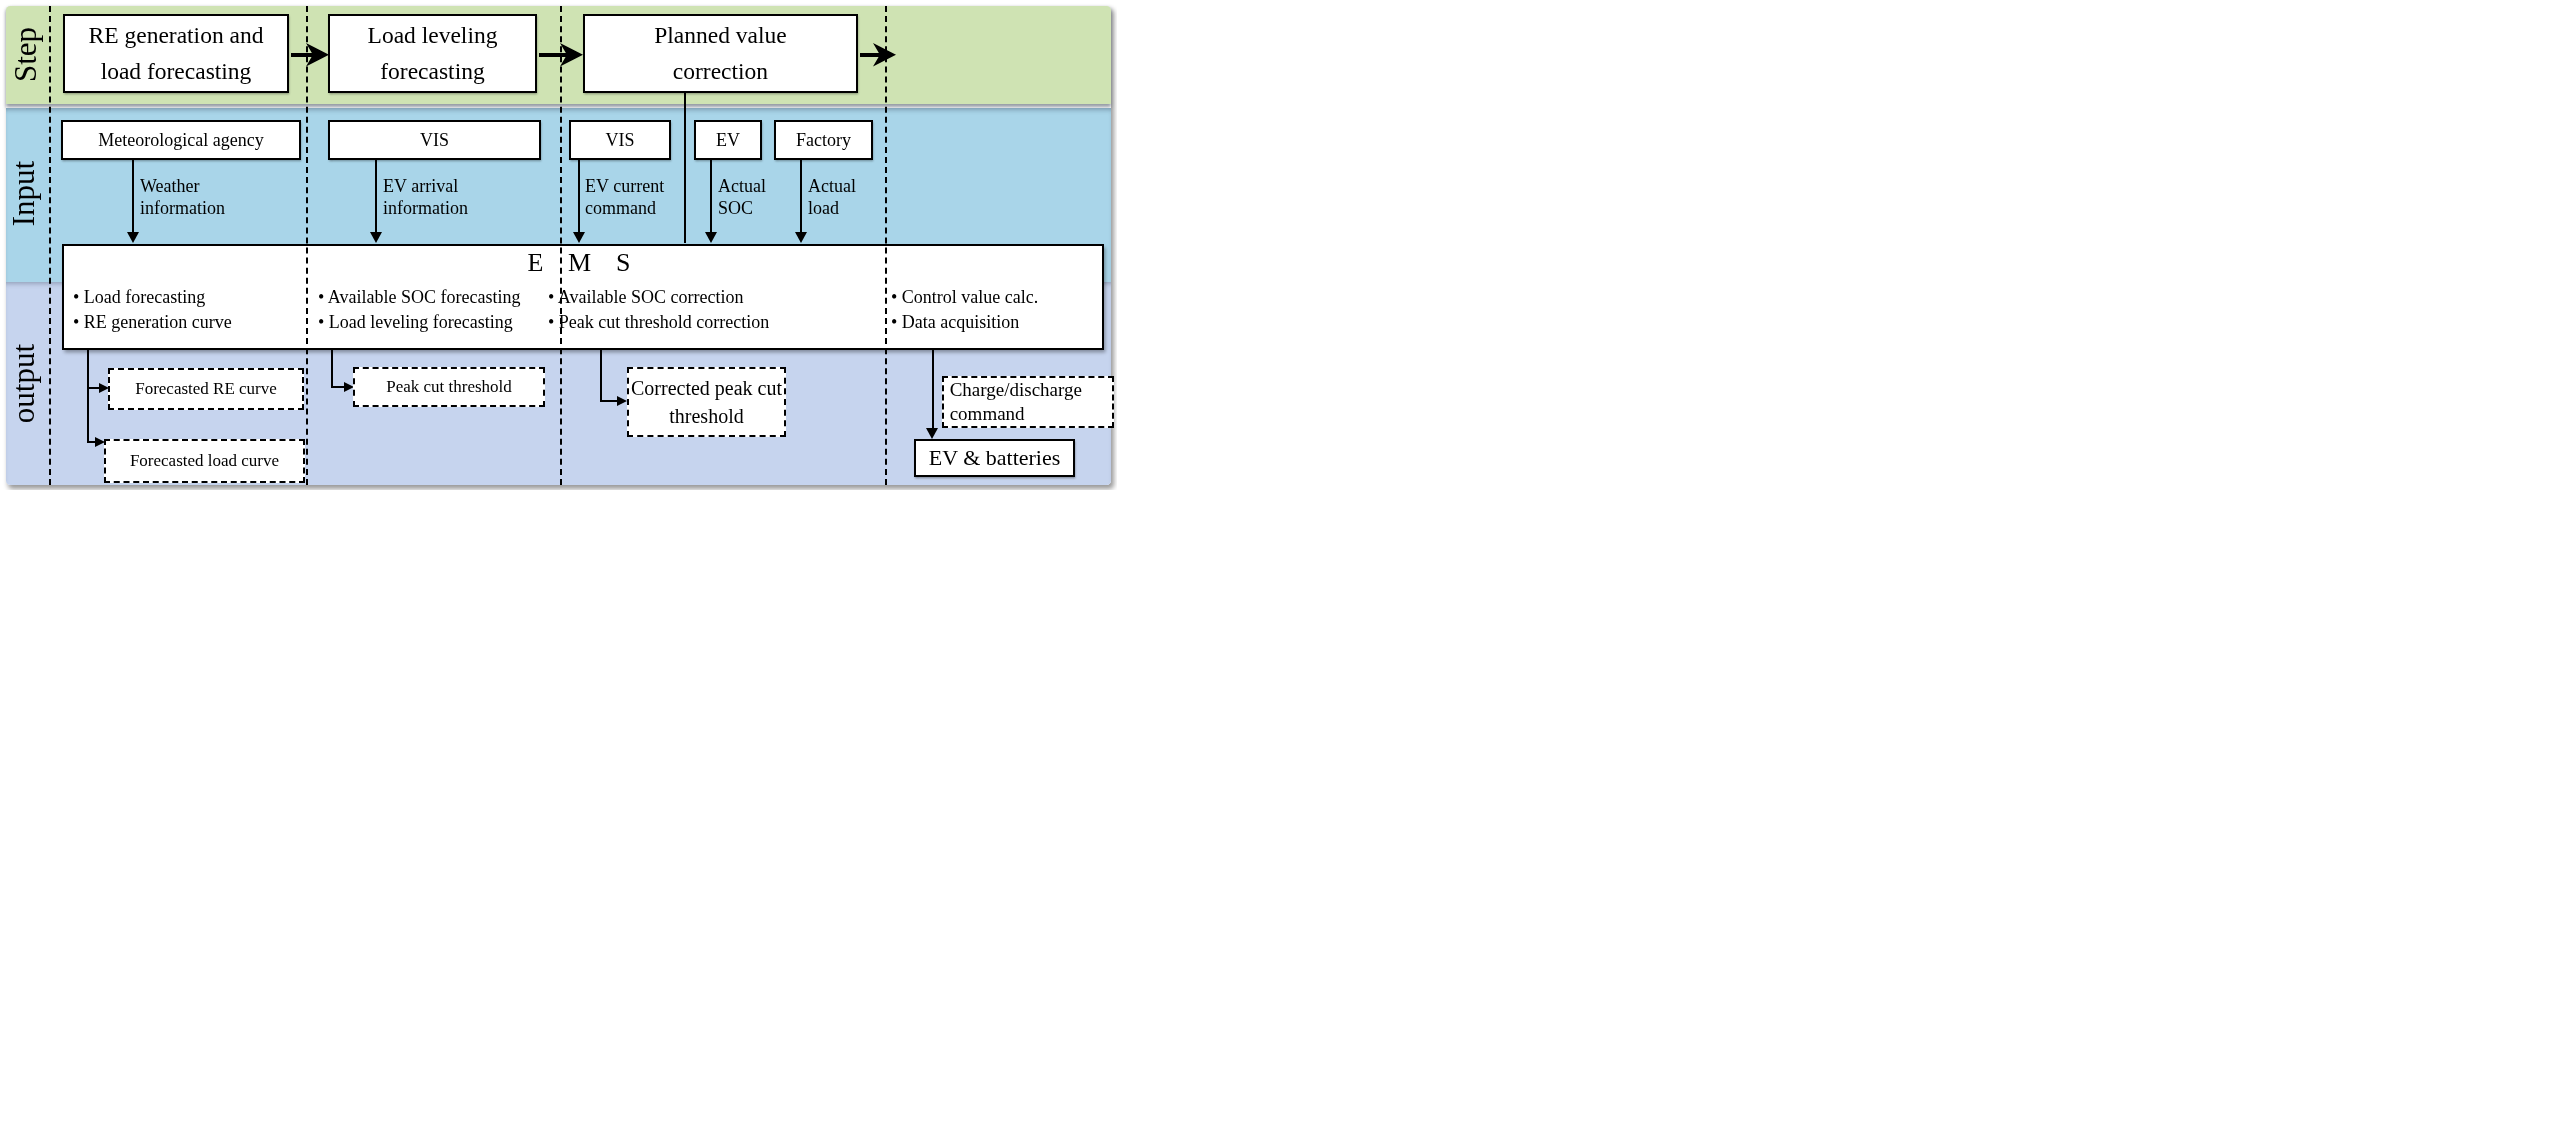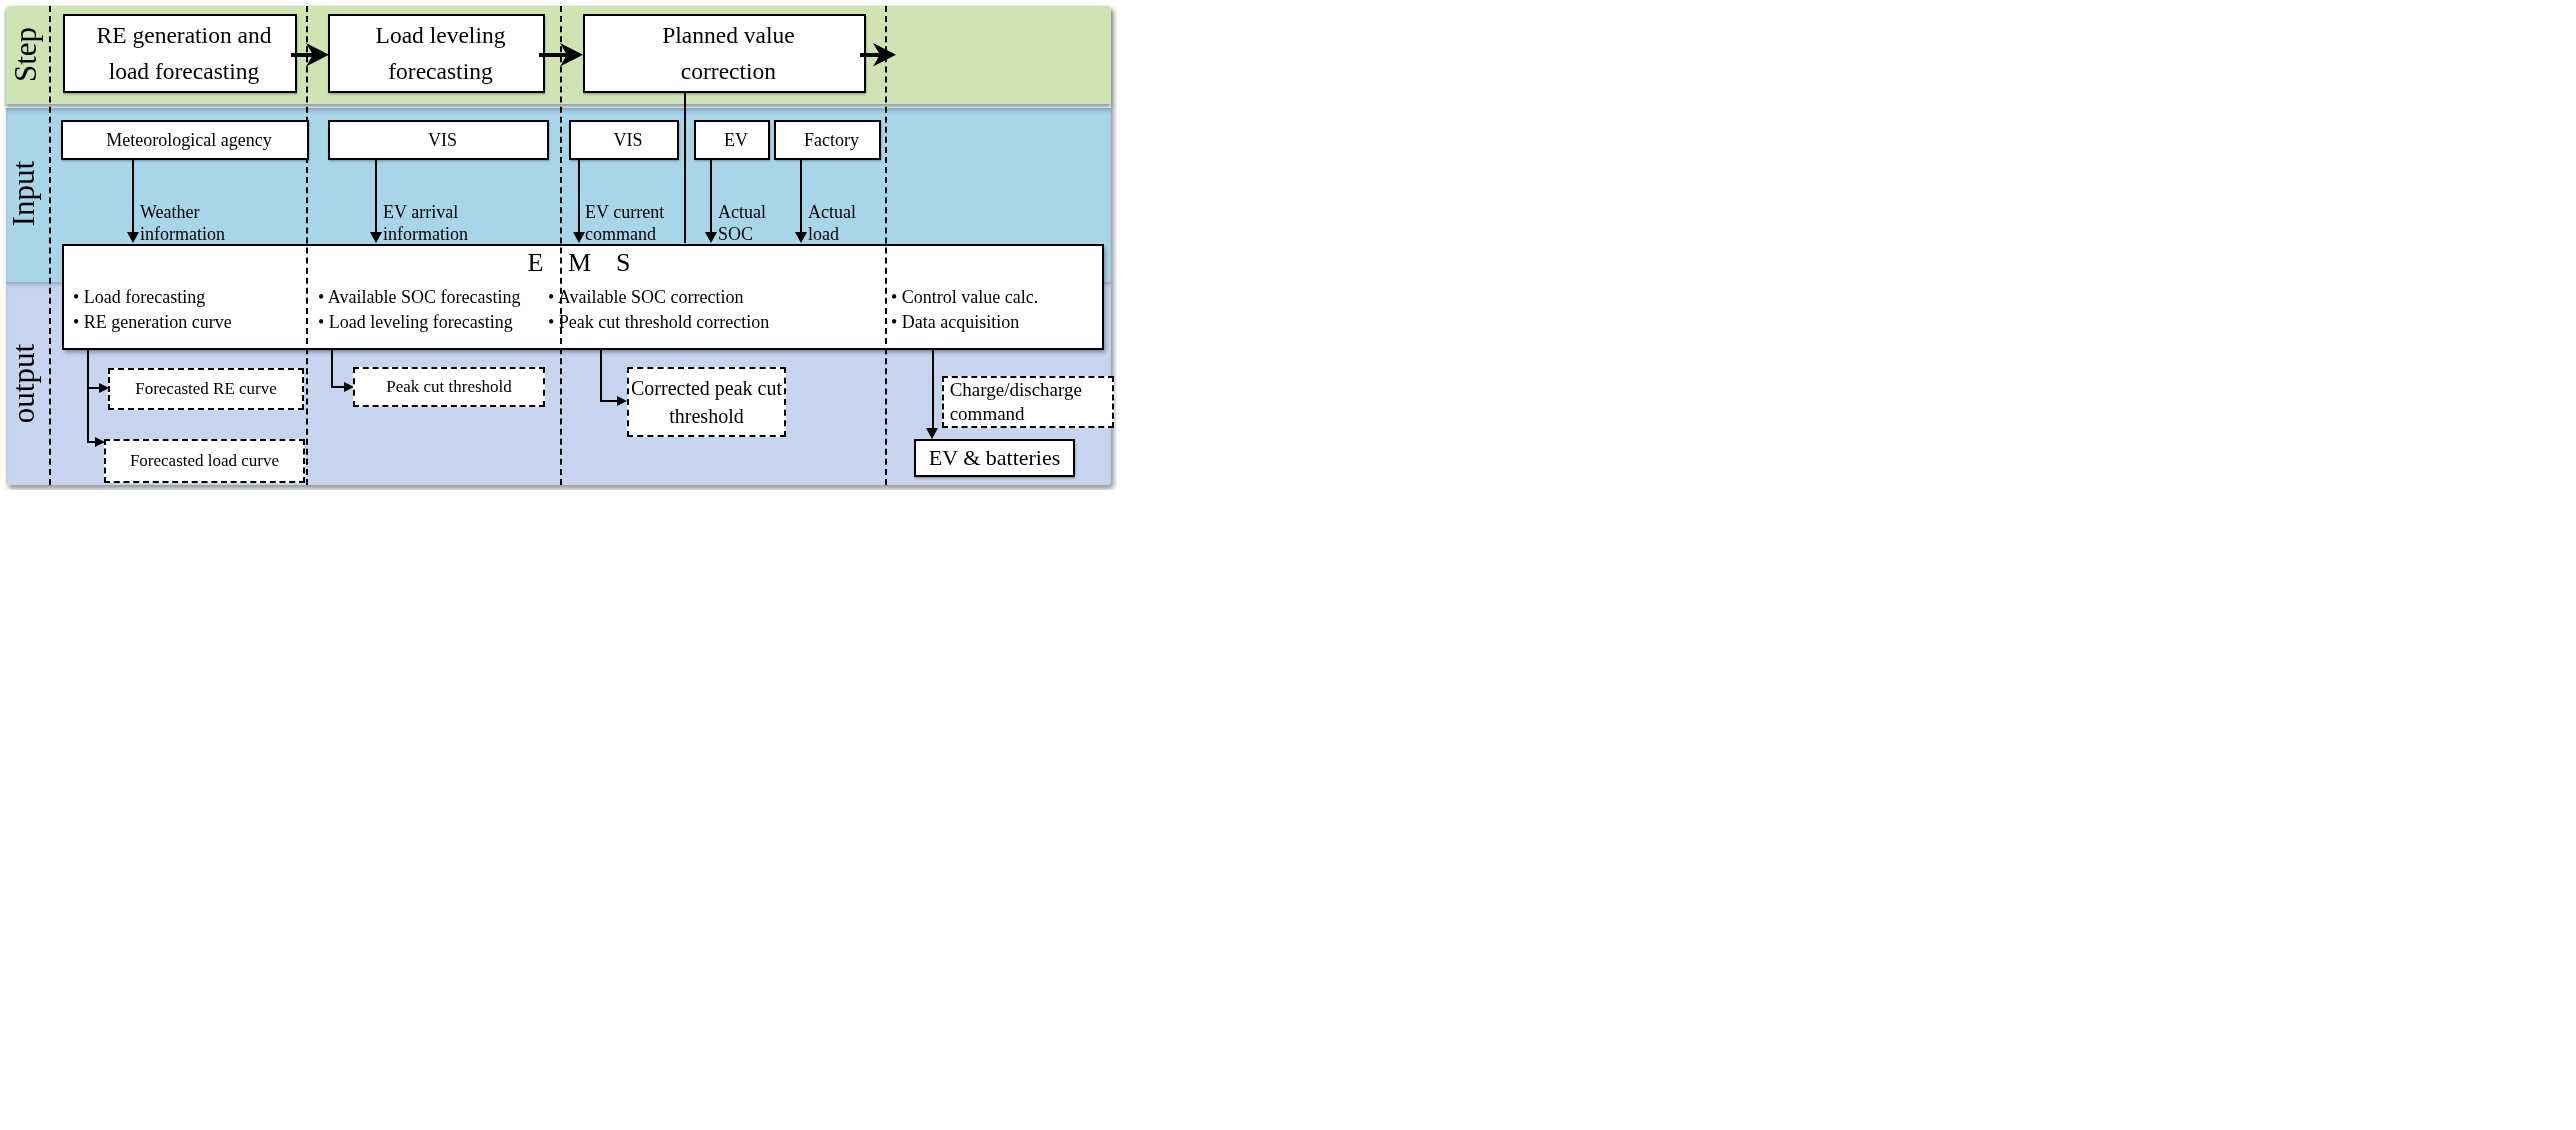--- a/index.html
+++ b/index.html
@@ -14,34 +14,34 @@
              box-shadow:0 2.8px 3.6px rgba(90,100,115,.65);}
   .band-input{top:102px;height:174px;background:#a9d5e9;
               box-shadow:inset 0 4.3px 5px -2.8px rgba(50,65,85,.45);}
   .band-output{top:276px;height:203px;background:#c6d4ee;border-radius:0 0 4.3px 4.3px;
                box-shadow:inset 0 4.3px 5px -2.8px rgba(60,70,95,.40);}
   .sep{position:absolute;top:5.7px;height:479px;width:0;border-left:2.1px dashed #000;z-index:30;}
   .rot{position:absolute;width:142px;height:37px;line-height:37px;text-align:center;
        font-size:31px;transform:rotate(-90deg);z-index:40;}
   .wbox{position:absolute;background:#fff;border:2.8px solid #000;z-index:40;
         display:flex;align-items:center;justify-content:center;text-align:center;
-        box-shadow:1.4px 2.1px 2.1px rgba(0,0,0,.35);padding-left:8px;}
+        box-shadow:1.4px 2.1px 2.1px rgba(0,0,0,.35);}
   .stepbox{font-size:23.5px;line-height:1.5;top:14.2px;height:75px;}
   .inbox{border-width:2.1px;font-size:18px;top:120px;height:36px;}
   .pre{white-space:pre-line;}
   .fat-shaft{position:absolute;top:53px;height:3.6px;background:#000;z-index:50;}
   .fat-head{position:absolute;top:43px;width:23px;height:23.5px;background:#000;z-index:50;
             clip-path:polygon(30% 50%,0 0,100% 50%,0 100%);}
   .vline{position:absolute;width:2.1px;background:#000;z-index:20;}
   .hline{position:absolute;height:2.1px;background:#000;z-index:20;}
   .head-down{position:absolute;width:0;height:0;z-index:20;
              border-left:6.4px solid transparent;border-right:6.4px solid transparent;border-top:11.4px solid #000;}
   .head-right{position:absolute;width:0;height:0;z-index:20;
              border-top:5.7px solid transparent;border-bottom:5.7px solid transparent;border-left:10px solid #000;}
-  .siglabel{position:absolute;top:175px;font-size:18px;line-height:22px;z-index:40;margin-top:26px;}
+  .siglabel{position:absolute;top:175px;font-size:18px;line-height:22px;z-index:40;}
   .ems{position:absolute;left:62px;top:244px;width:1038px;height:102px;background:#fff;
        border:2.8px solid #000;z-index:10;box-shadow:2.1px 2.8px 3.6px rgba(0,0,0,.35);}
   .ems-title{position:absolute;left:62px;top:248px;width:1043px;text-align:center;
              font-size:26px;letter-spacing:.35em;z-index:35;}
   .funcs{position:absolute;top:285px;font-size:18px;line-height:25px;z-index:35;}
   .outbox{position:absolute;background:#fff;border:2.1px dashed #000;z-index:40;
           display:flex;align-items:center;justify-content:center;text-align:center;
           font-size:17px;line-height:28.5px;}
   .sink{position:absolute;background:#fff;border:2.8px solid #000;z-index:40;
         display:flex;align-items:center;justify-content:center;font-size:22px;

